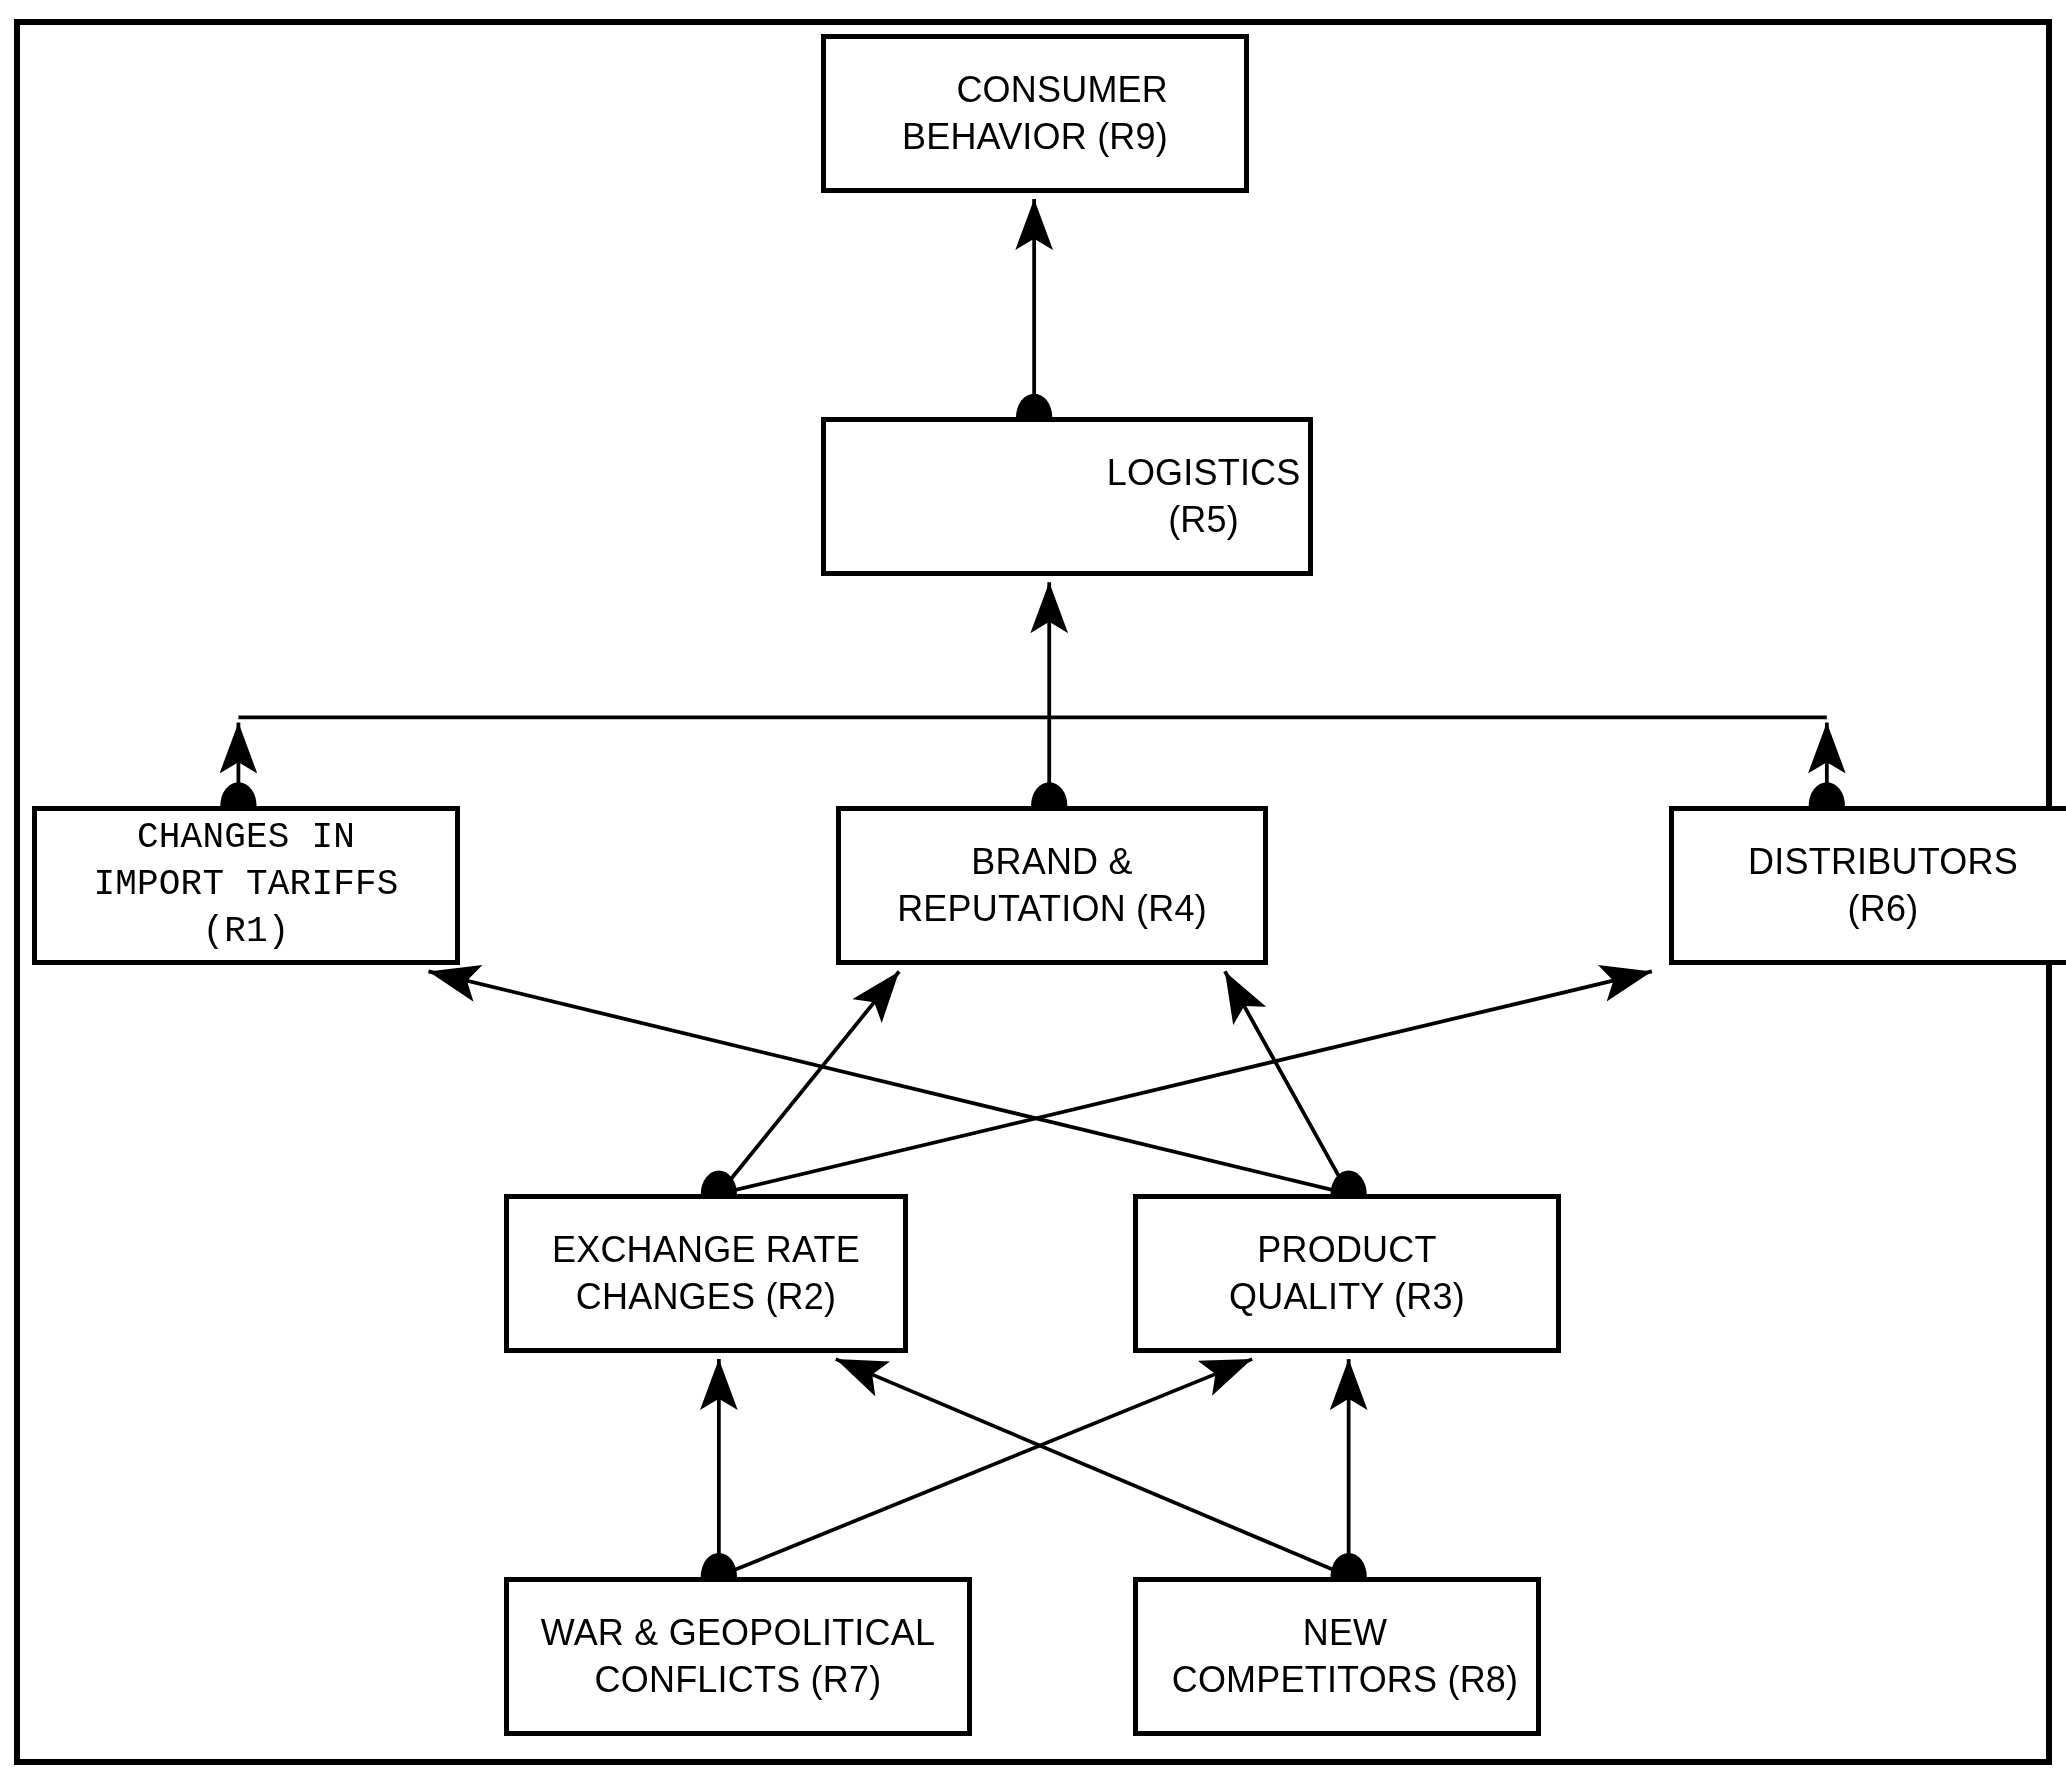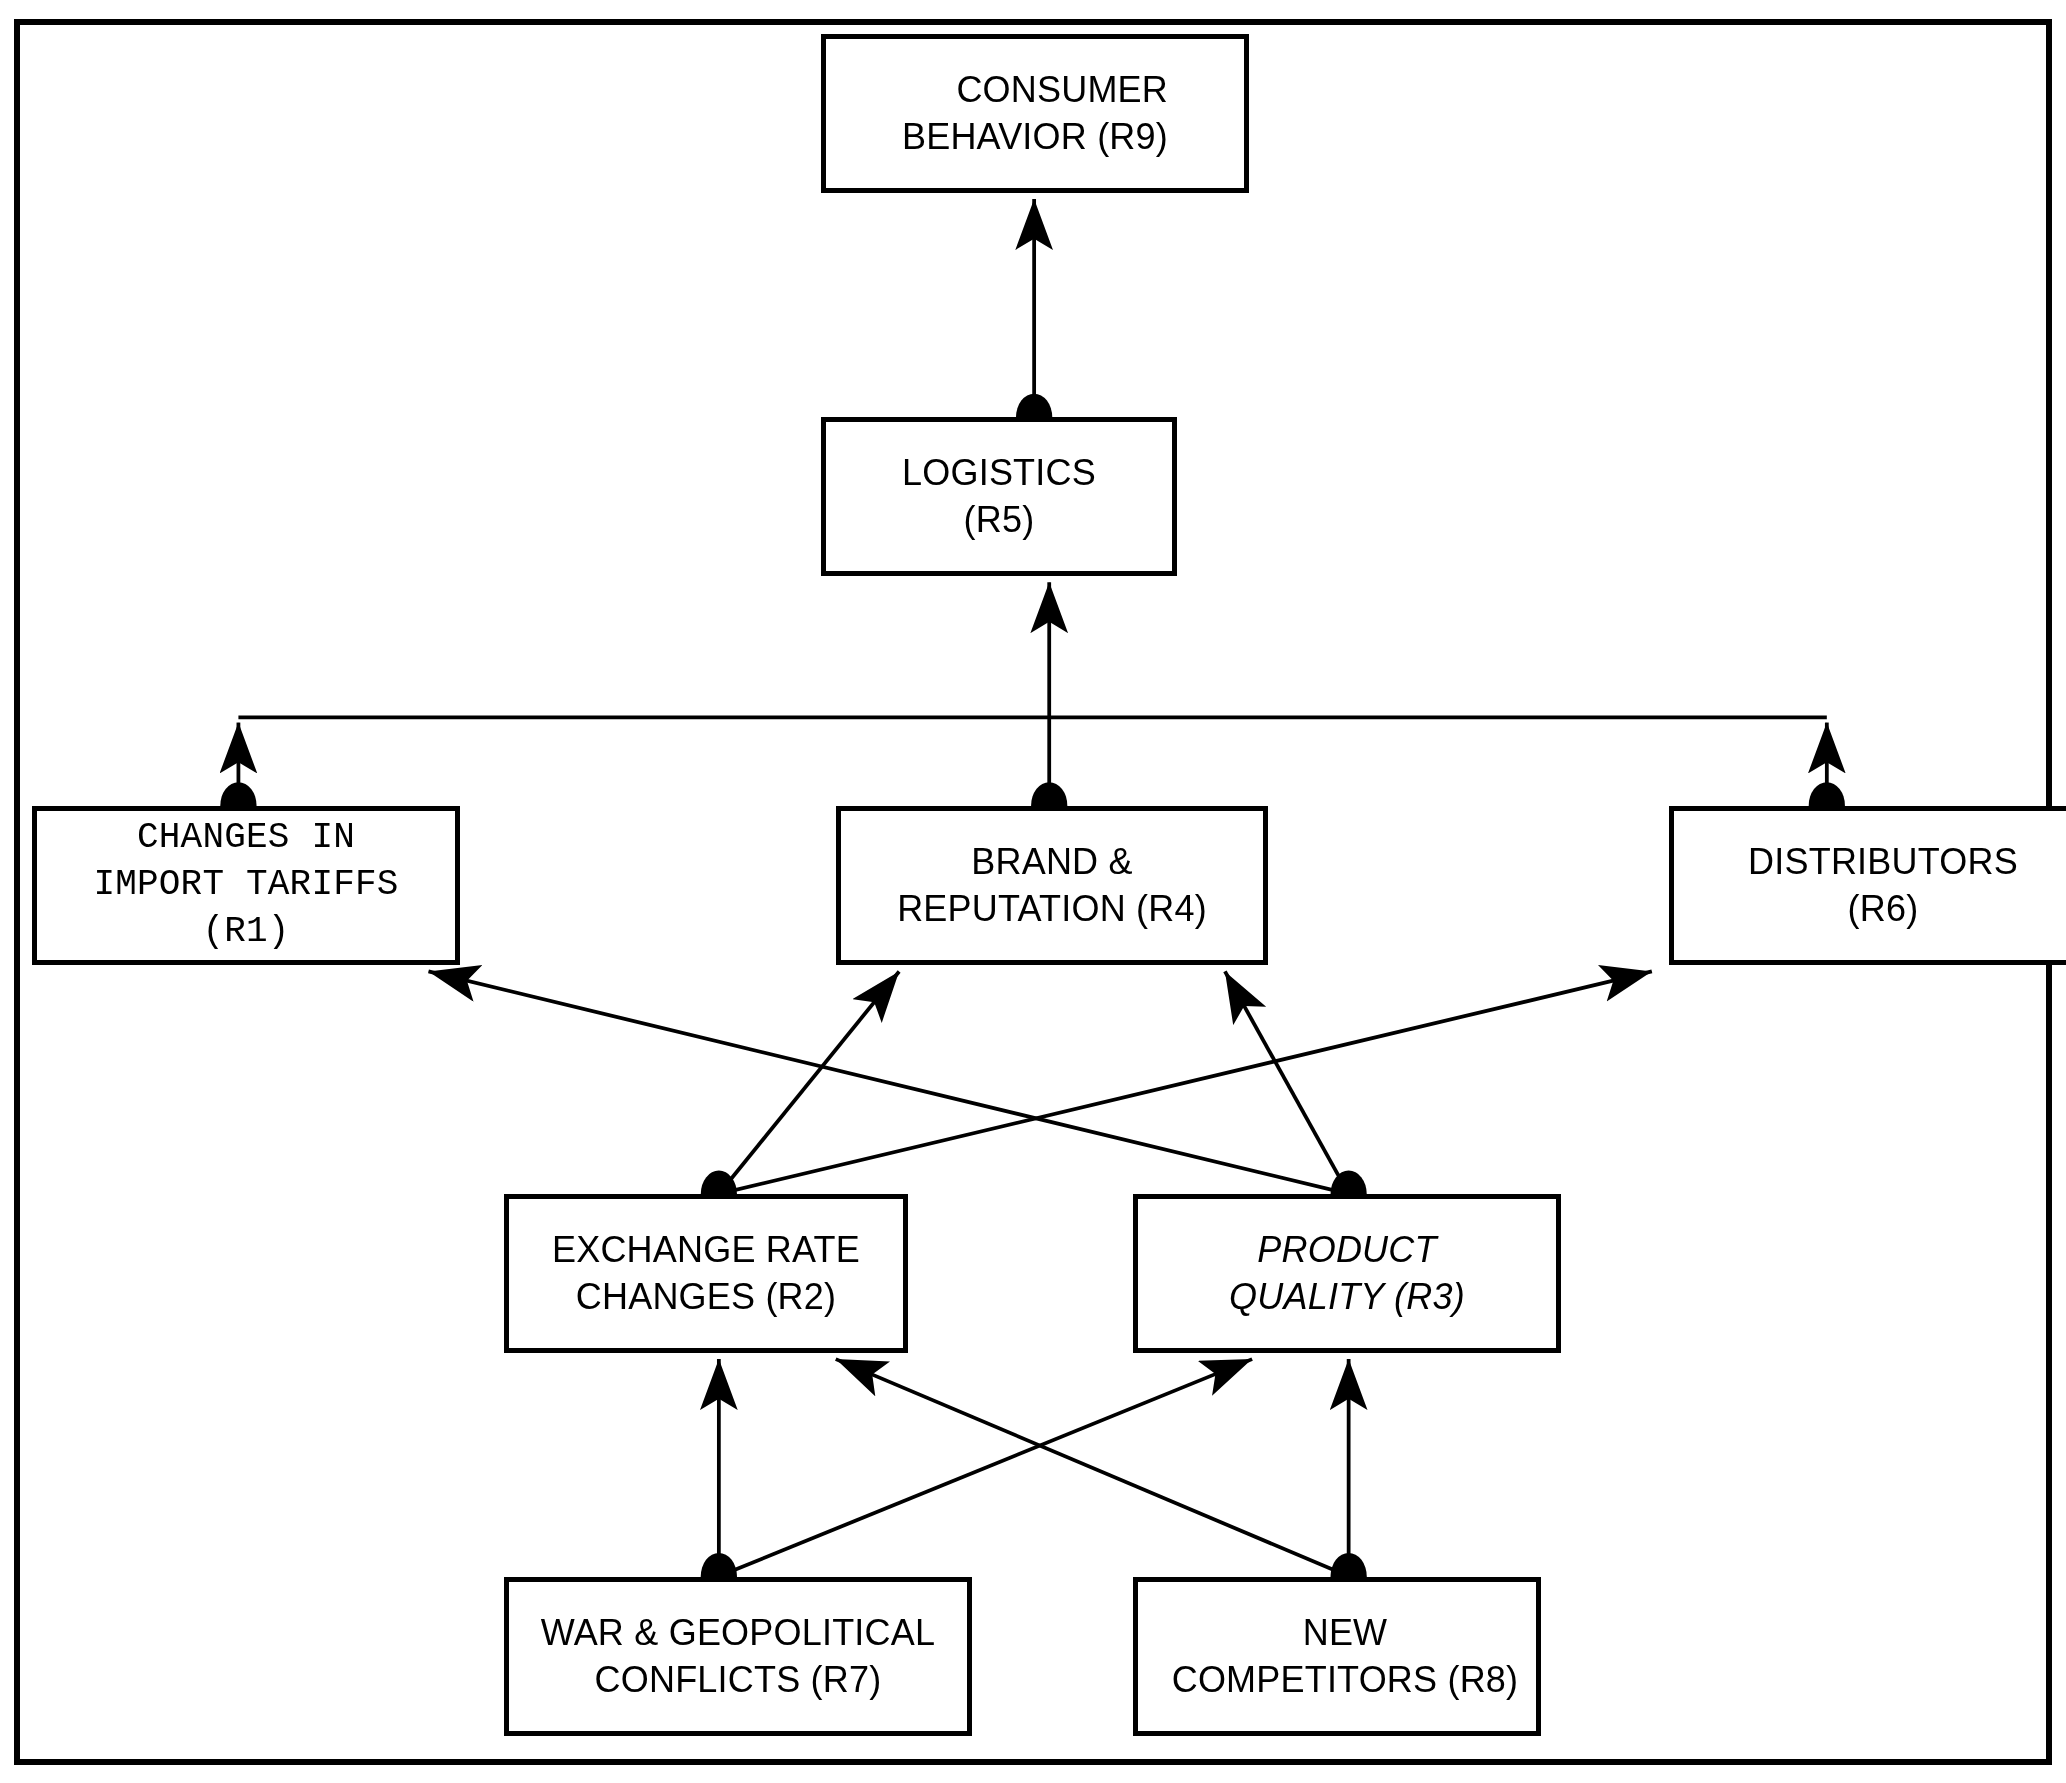--- a/index.html
+++ b/index.html
@@ -101,21 +101,21 @@
     <ellipse cx="1788" cy="1583" rx="24" ry="31" fill="#000000"></ellipse>
     <ellipse cx="953" cy="2090" rx="24" ry="31" fill="#000000"></ellipse>
     <ellipse cx="1788" cy="2090" rx="24" ry="31" fill="#000000"></ellipse>
   </svg>
 
   <div class="node" style="left:821px; top:34px; width:428px; height:159px;text-align:right;">
     <span class="label">CONSUMER
 BEHAVIOR (R9)</span>
   </div>
 
-  <div class="node" style="left:821px; top:417px; width:356px; height:159px;">
+  <div class="node" style="left:821px; top:417px; width:492px; height:159px;justify-content:flex-end;">
     <span class="label">LOGISTICS
 (R5)</span>
   </div>
 
   <div class="node" style="left:32px; top:806px; width:428px; height:159px;font-family:Liberation Mono, monospace;">
     <span class="label">CHANGES IN
 IMPORT TARIFFS (R1)</span>
   </div>
 
   <div class="node" style="left:836px; top:806px; width:432px; height:159px;">
@@ -126,21 +126,21 @@
   <div class="node" style="left:1626px; top:806px; width:428px; height:159px;margin-left:43px;">
     <span class="label">DISTRIBUTORS
 (R6)</span>
   </div>
 
   <div class="node" style="left:504px; top:1194px; width:404px; height:159px;">
     <span class="label">EXCHANGE RATE
 CHANGES (R2)</span>
   </div>
 
-  <div class="node" style="left:1133px; top:1194px; width:428px; height:159px;font-style:italic;">
+  <div class="node" style="left:1133px; top:1194px; width:428px; height:159px;">
     <span class="label">PRODUCT
 QUALITY (R3)</span>
   </div>
 
   <div class="node" style="left:504px; top:1577px; width:468px; height:159px;">
     <span class="label">WAR &amp; GEOPOLITICAL
 CONFLICTS (R7)</span>
   </div>
 
   <div class="node" style="left:1133px; top:1577px; width:408px; height:159px;padding-left:16px;">

